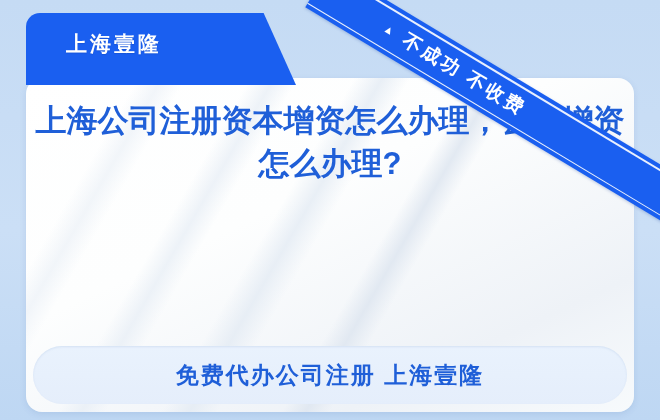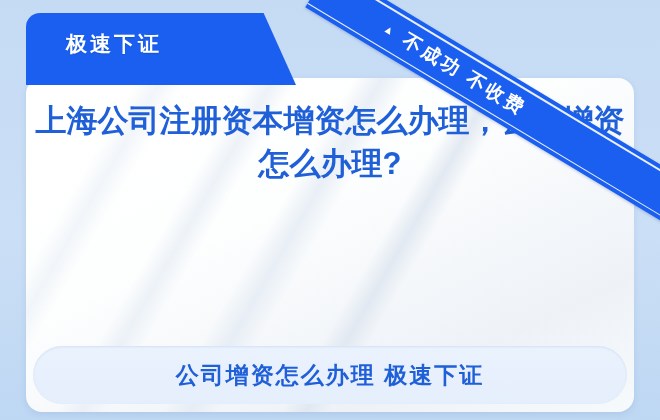--- a/index.html
+++ b/index.html
@@ -130,29 +130,29 @@
     letter-spacing:3px;
     white-space:nowrap;
   }
 </style>
 </head>
 <body>
 
 <div id="poster">
 
   <div id="brand-tab">
-    <span class="brand-label">极速下证</span>
+    <span class="brand-label">上海壹隆</span>
   </div>
 
   <div id="card"></div>
 
   <div id="headline">上海公司注册资本增资怎么办理，公司增资怎么办理?</div>
 
   <div id="cta-pill">
-    <span class="cta-label">公司增资怎么办理 极速下证</span>
+    <span class="cta-label">免费代办公司注册 上海壹隆</span>
   </div>
 
   <div id="ribbon">
     <div class="ribbon-inner">
       <span class="ribbon-marker">▲</span>
       <span class="ribbon-label">不成功 不收费</span>
     </div>
   </div>
 
 </div>

